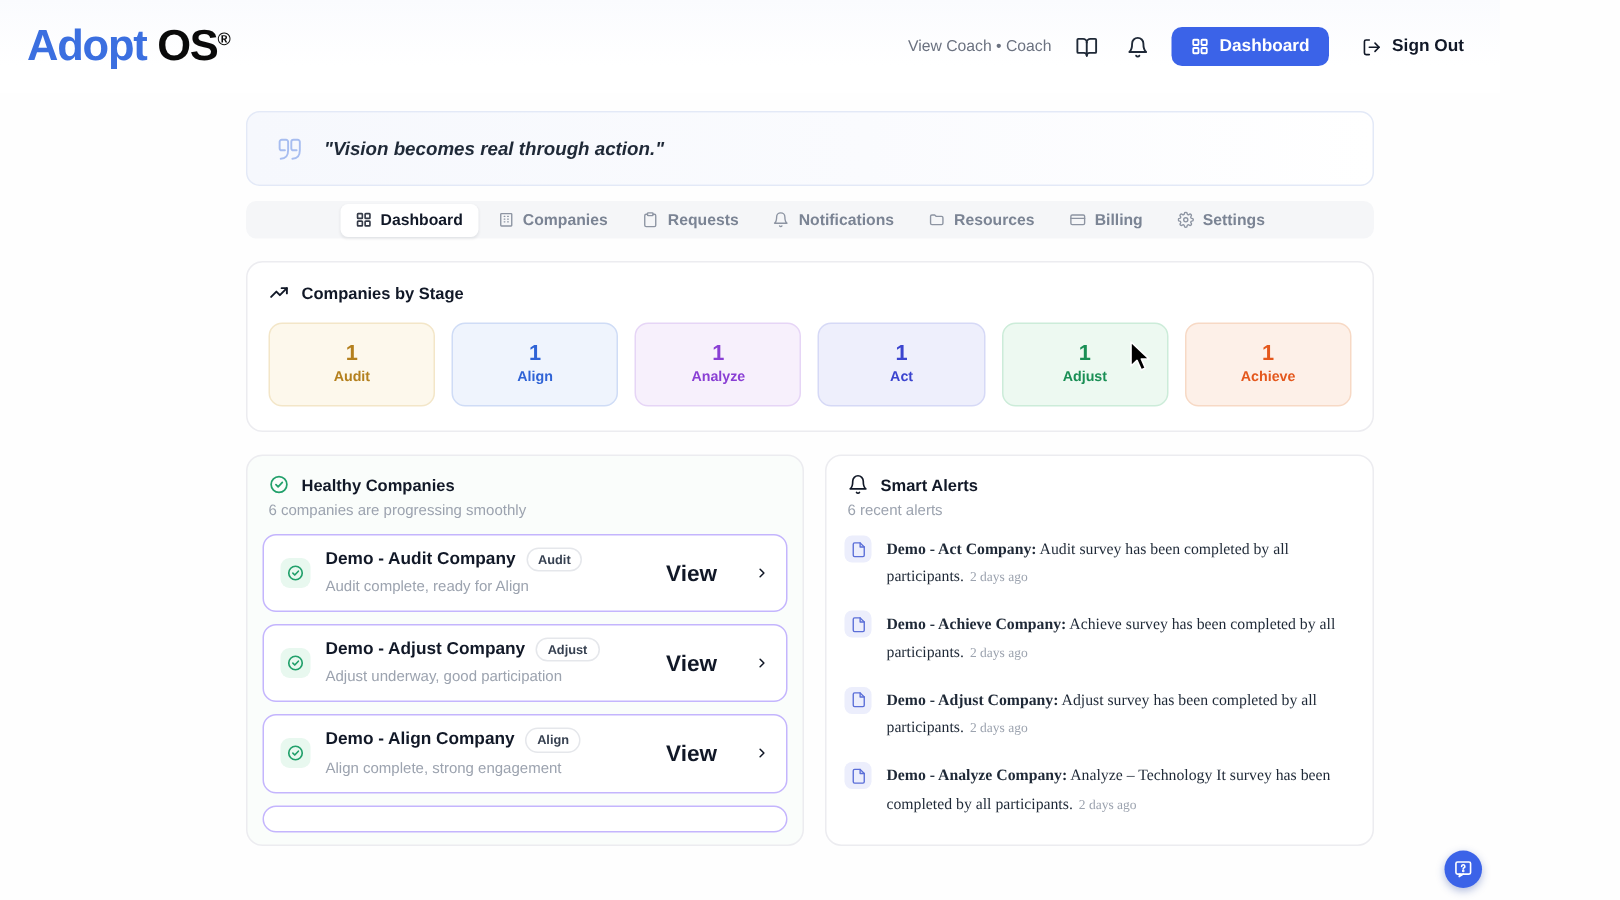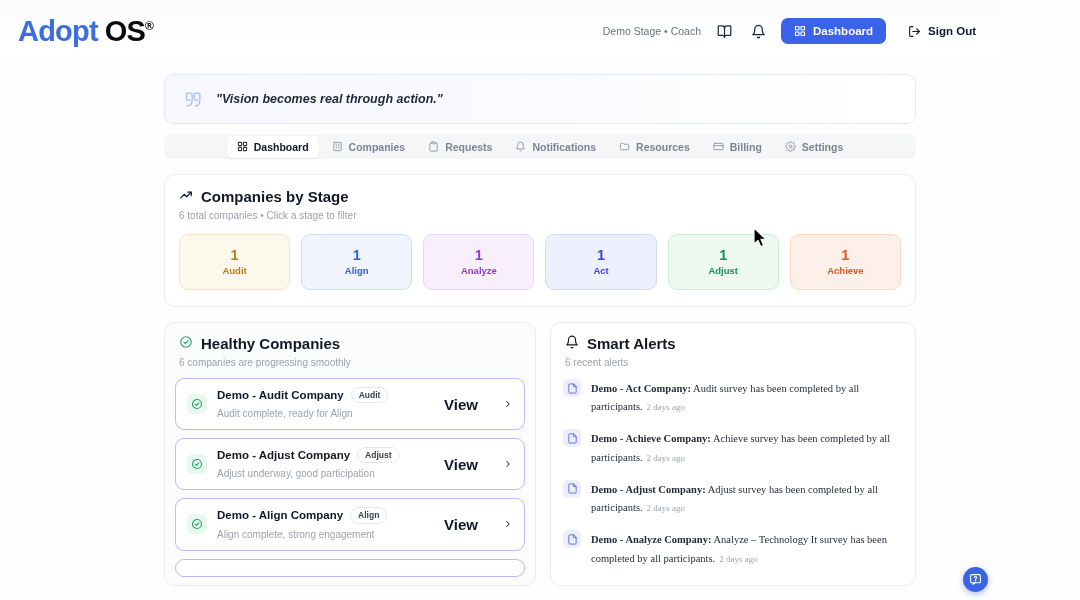--- a/index.html
+++ b/index.html
@@ -86,21 +86,21 @@
   .welcome { margin-top: 22px; font-size: 16.5px; font-weight: 700; letter-spacing: -0.3px; }
 
   
   .panel {
     margin-top: 15px;
     border: 1px solid #ececf0;
     border-radius: 11px;
     background: #fff;
   }
   .panel-pad { padding: 13px 14px 16px 14px; }
-  .panel-title { display: flex; align-items: flex-start; gap: 8px; font-size: 15px; font-weight: 700; }
+  .panel-title { display: flex; align-items: flex-end; gap: 8px; font-size: 11px; font-weight: 700; }
   .panel-sub { margin-top: 5px; font-size: 10px; color: #9ca3af; }
 
   .stage-grid { margin-top: 13px; display: grid; grid-template-columns: repeat(6, 1fr); gap: 11px; }
   .stage-card {
     height: 56px; border-radius: 9px;
     display: flex; flex-direction: column; align-items: center; justify-content: center;
     gap: 3px; cursor: pointer; border: 1px solid;
   }
   .stage-num { font-size: 14.5px; font-weight: 700; line-height: 1; }
   .stage-name { font-size: 9.5px; font-weight: 700; }
@@ -173,21 +173,21 @@
 <div class="page">
 
   <div class="topbar">
     <div class="logo">
       <span class="adopt">Adopt</span>
       <span class="os">OS</span>
       <span class="reg">®</span>
     </div>
 
     <div class="top-right">
-      <span class="user-meta">Demo Stage • Coach</span>
+      <span class="user-meta">View Coach • Coach</span>
 
       <span class="icon-btn">
         <svg width="15" height="15" viewBox="0 0 24 24" fill="none" stroke="currentColor" stroke-width="2" stroke-linecap="round" stroke-linejoin="round">
             <path d="M12 7v14"></path>
             <path d="M3 18a1 1 0 0 1-1-1V4a1 1 0 0 1 1-1h5a4 4 0 0 1 4 4 4 4 0 0 1 4-4h5a1 1 0 0 1 1 1v13a1 1 0 0 1-1 1h-6a3 3 0 0 0-3 3 3 3 0 0 0-3-3z"></path>
           </svg>
       </span>
 
       <span class="icon-btn">
         <svg width="15" height="15" viewBox="0 0 24 24" fill="none" stroke="currentColor" stroke-width="2" stroke-linecap="round" stroke-linejoin="round">
@@ -293,21 +293,20 @@
 
       <div class="panel">
         <div class="panel-pad">
           <div class="panel-title">
             <svg width="14" height="14" viewBox="0 0 24 24" fill="none" stroke="#111827" stroke-width="2.2" stroke-linecap="round" stroke-linejoin="round">
                 <polyline points="3 17 9 11 13 15 21 7"></polyline>
                 <polyline points="15 7 21 7 21 13"></polyline>
               </svg>
             <span>Companies by Stage</span>
           </div>
-          <div class="panel-sub">6 total companies • Click a stage to filter</div>
 
           <div class="stage-grid">
             <div class="stage-card" id="sc0" style="background: rgb(253, 248, 236); border-color: rgb(243, 230, 200);">
               <span class="stage-num" style="color: rgb(180, 128, 30);">1</span>
               <span class="stage-name" style="color: rgb(180, 128, 30);">Audit</span>
             </div>
             <div class="stage-card" id="sc1" style="background: rgb(239, 244, 253); border-color: rgb(207, 220, 246);">
               <span class="stage-num" style="color: rgb(47, 99, 214);">1</span>
               <span class="stage-name" style="color: rgb(47, 99, 214);">Align</span>
             </div>

